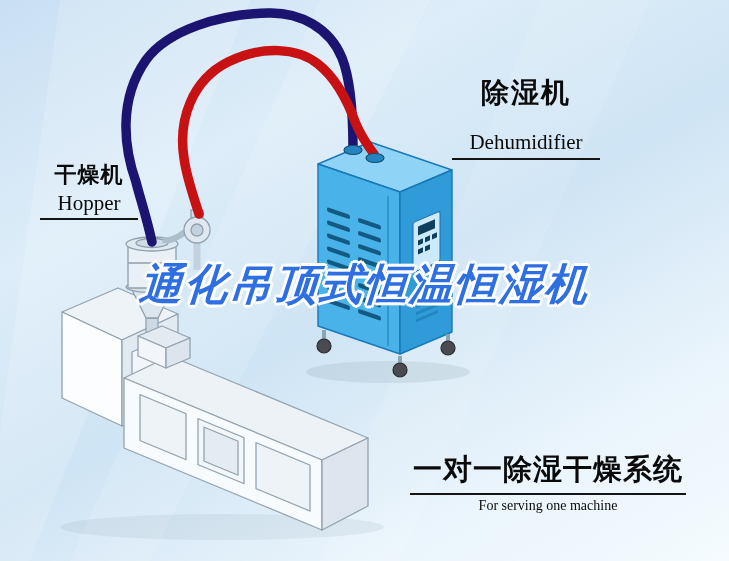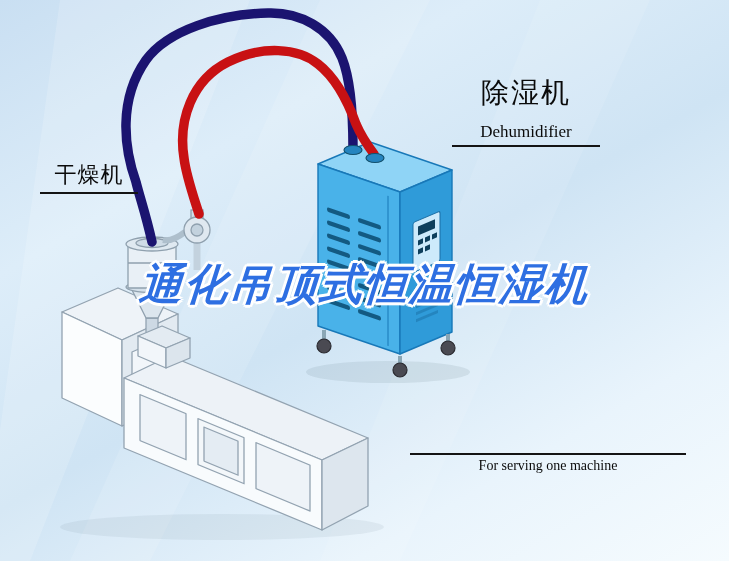--- a/index.html
+++ b/index.html
@@ -3,30 +3,30 @@
 <meta charset="utf-8">
 <style>
   html,body { margin:0; padding:0; }
   .stage {
     position:relative; width:729px; height:561px; overflow:hidden;
     background: linear-gradient(150deg,#c9dff2 0%, #ddedf9 28%, #cfe4f4 52%, #e9f4fc 78%, #f5fbfe 100%);
     font-family:"Liberation Sans","DejaVu Sans",sans-serif;
   }
   svg.illustration { position:absolute; left:0; top:0; z-index:1; }
   .label { position:absolute; z-index:3; color:#0a0a0a; }
-  .label .cn { display:block; font-weight:normal; }
+  .label .cn { display:block; font-weight:bold; }
   .label .en { display:block; font-family:"Liberation Serif","DejaVu Serif",serif; }
   .rule { height:0; border-bottom:2px solid #141414; }
   .hopper-label { left:40px; top:160px; width:98px; text-align:center; }
   .hopper-label .cn { font-size:22px; letter-spacing:1px; }
   .hopper-label .en { font-size:21px; margin-top:1px; }
   .hopper-label .rule { margin-top:2px; }
   .dehu-label { left:452px; top:74px; width:148px; text-align:center; }
   .dehu-label .cn { font-size:28px; letter-spacing:2px; }
-  .dehu-label .en { font-size:17px; margin-top:10px; }
+  .dehu-label .en { font-size:21px; margin-top:18px; }
   .dehu-label .rule { margin-top:3px; }
   .watermark {
     position:absolute; left:0; right:0; top:256px; z-index:4; text-align:center;
     font-size:43px; font-weight:bold; font-style:italic; letter-spacing:2px;
     color:#2e6fe2; transform:skewX(-4deg);
     text-shadow: 3px 0 0 #fff,-3px 0 0 #fff,0 3px 0 #fff,0 -3px 0 #fff,
                  2px 2px 0 #fff,-2px 2px 0 #fff,2px -2px 0 #fff,-2px -2px 0 #fff;
   }
   .system-label { left:410px; top:450px; width:276px; text-align:center; }
   .system-label .cn { font-size:29px; letter-spacing:1px; }
@@ -143,29 +143,31 @@
     </g>
 
     <g stroke="#12506e" stroke-width="1.2">
       <ellipse cx="353" cy="150" rx="9" ry="4.5" fill="#2584bf"></ellipse>
       <ellipse cx="375" cy="158" rx="9" ry="4.5" fill="#2584bf"></ellipse>
     </g>
   </svg>
 
   <div class="label hopper-label">
     <span class="cn">干燥机</span>
+    <span class="en">Hopper</span>
     <div class="rule"></div>
   </div>
 
   <div class="label dehu-label">
     <span class="cn">除湿机</span>
     <span class="en">Dehumidifier</span>
     <div class="rule"></div>
   </div>
 
   <div class="watermark">通化吊顶式恒温恒湿机</div>
 
   <div class="label system-label">
+    <span class="cn" style="font-weight:bold">一对一除湿干燥系统</span>
     <div class="rule"></div>
     <span class="en">For serving one machine</span>
   </div>
 
 </div>
 
 </body></html>

